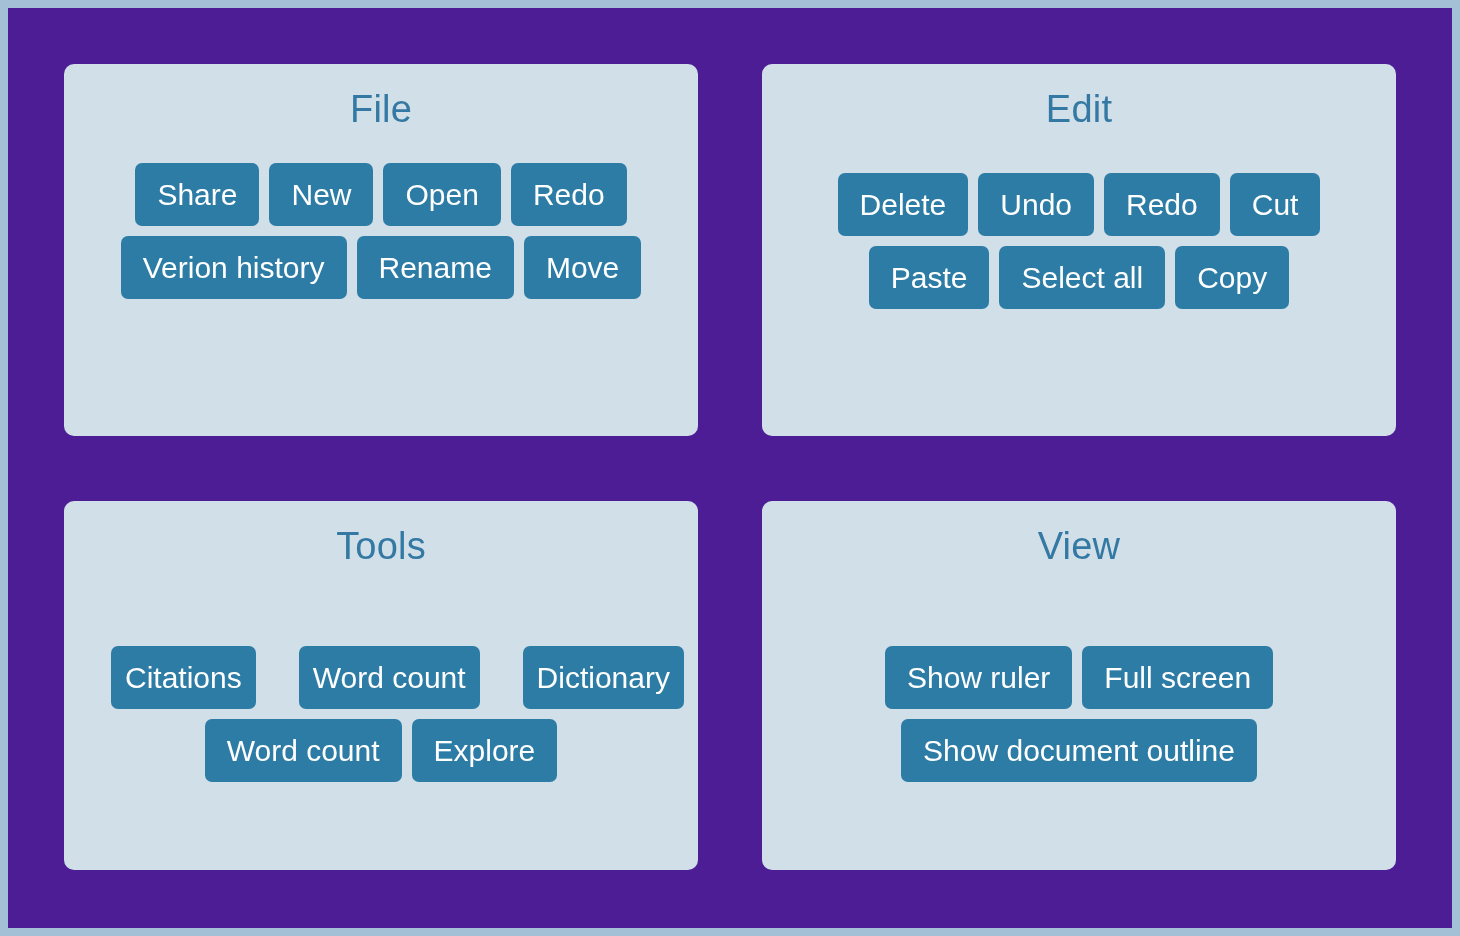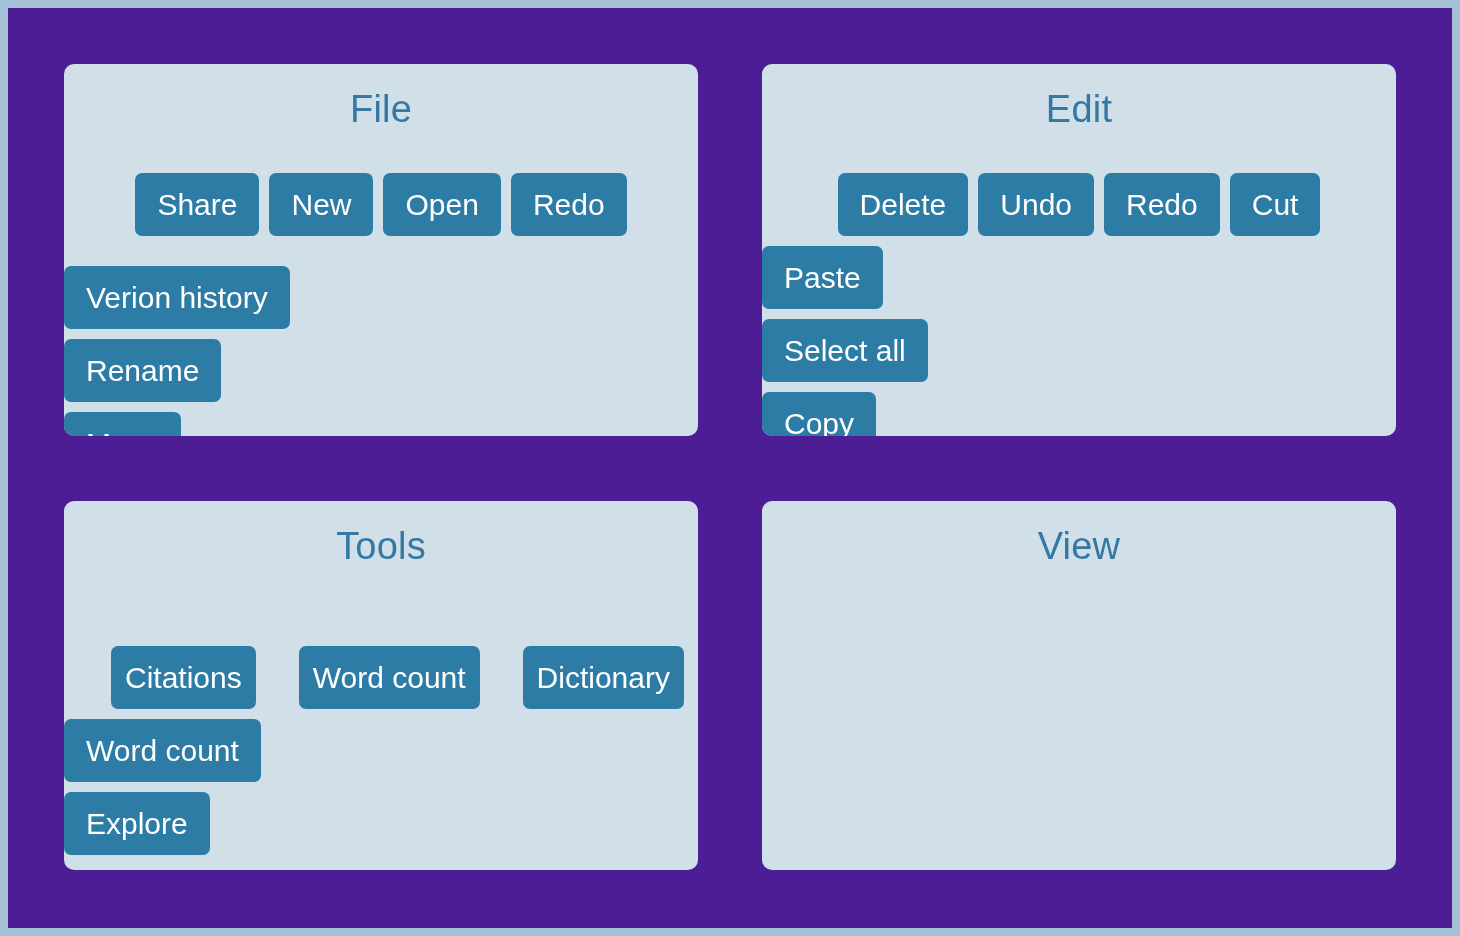--- a/index.html
+++ b/index.html
@@ -67,42 +67,41 @@
     display: flex;
     flex-direction: row;
     justify-content: center;
     align-items: flex-start;
     gap: 10px;
     width: 100%;
   }
 
   .panel-row + .panel-row {
     margin-top: 10px;
-    flex-direction: column;
   }
 
   .menu-button {
     background: #2d7ca5;
     color: #ffffff;
     border: none;
     border-radius: 7px;
     height: 63px;
     padding: 0 22px;
     font-family: "Liberation Sans", sans-serif;
     font-size: 30px;
     font-weight: 400;
     line-height: 63px;
     white-space: nowrap;
     text-align: center;
     cursor: pointer;
     display: inline-block;
   }
 
   
-  .panel-file    .panel-rows { margin-top: 45px; gap: 20px; }
+  .panel-file    .panel-rows { margin-top: 35px; }
   .panel-edit    .panel-rows { margin-top: 45px; }
   .panel-tools   .panel-rows { margin-top: 81px; }
   .panel-view    .panel-rows { margin-top: 81px; }
 
   
   .panel-tools .panel-row:first-child .menu-button { padding: 0 14px; margin-left: 33px; }
 </style>
 </head>
 <body>
 
@@ -153,16 +152,25 @@
         </div>
         <div class="panel-row">
           <button class="menu-button">Word count</button>
           <button class="menu-button">Explore</button>
         </div>
       </div>
     </section>
 
     <section class="panel panel-view">
       <h2 class="panel-title">View</h2>
+      <div class="panel-rows">
+        <div class="panel-row">
+          <button class="menu-button">Show ruler</button>
+          <button class="menu-button">Full screen</button>
+        </div>
+        <div class="panel-row">
+          <button class="menu-button">Show document outline</button>
+        </div>
+      </div>
     </section>
 
   </div>
 </div>
 
 </body></html>

